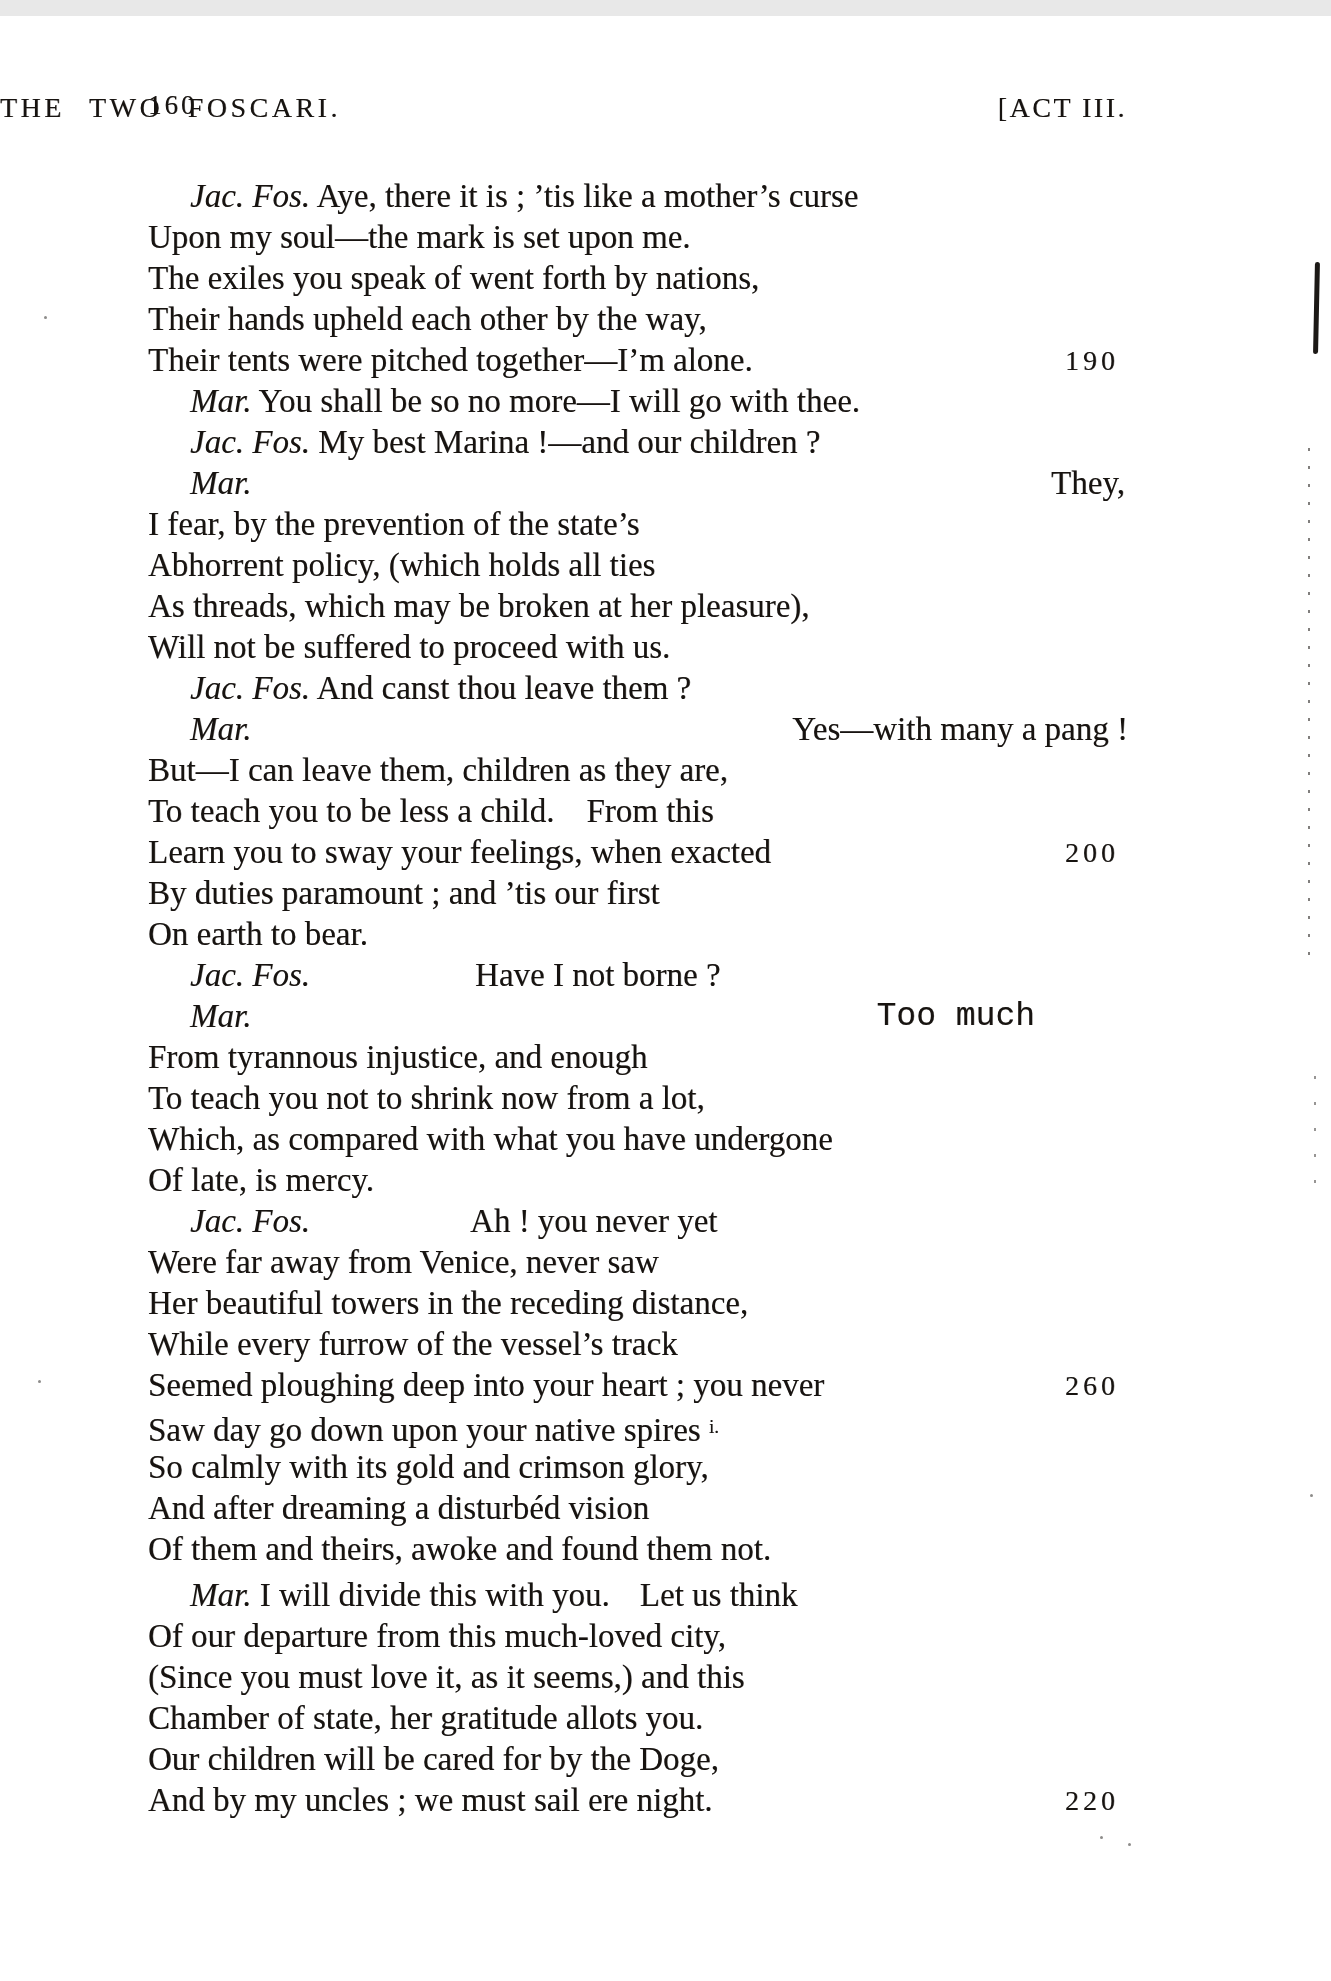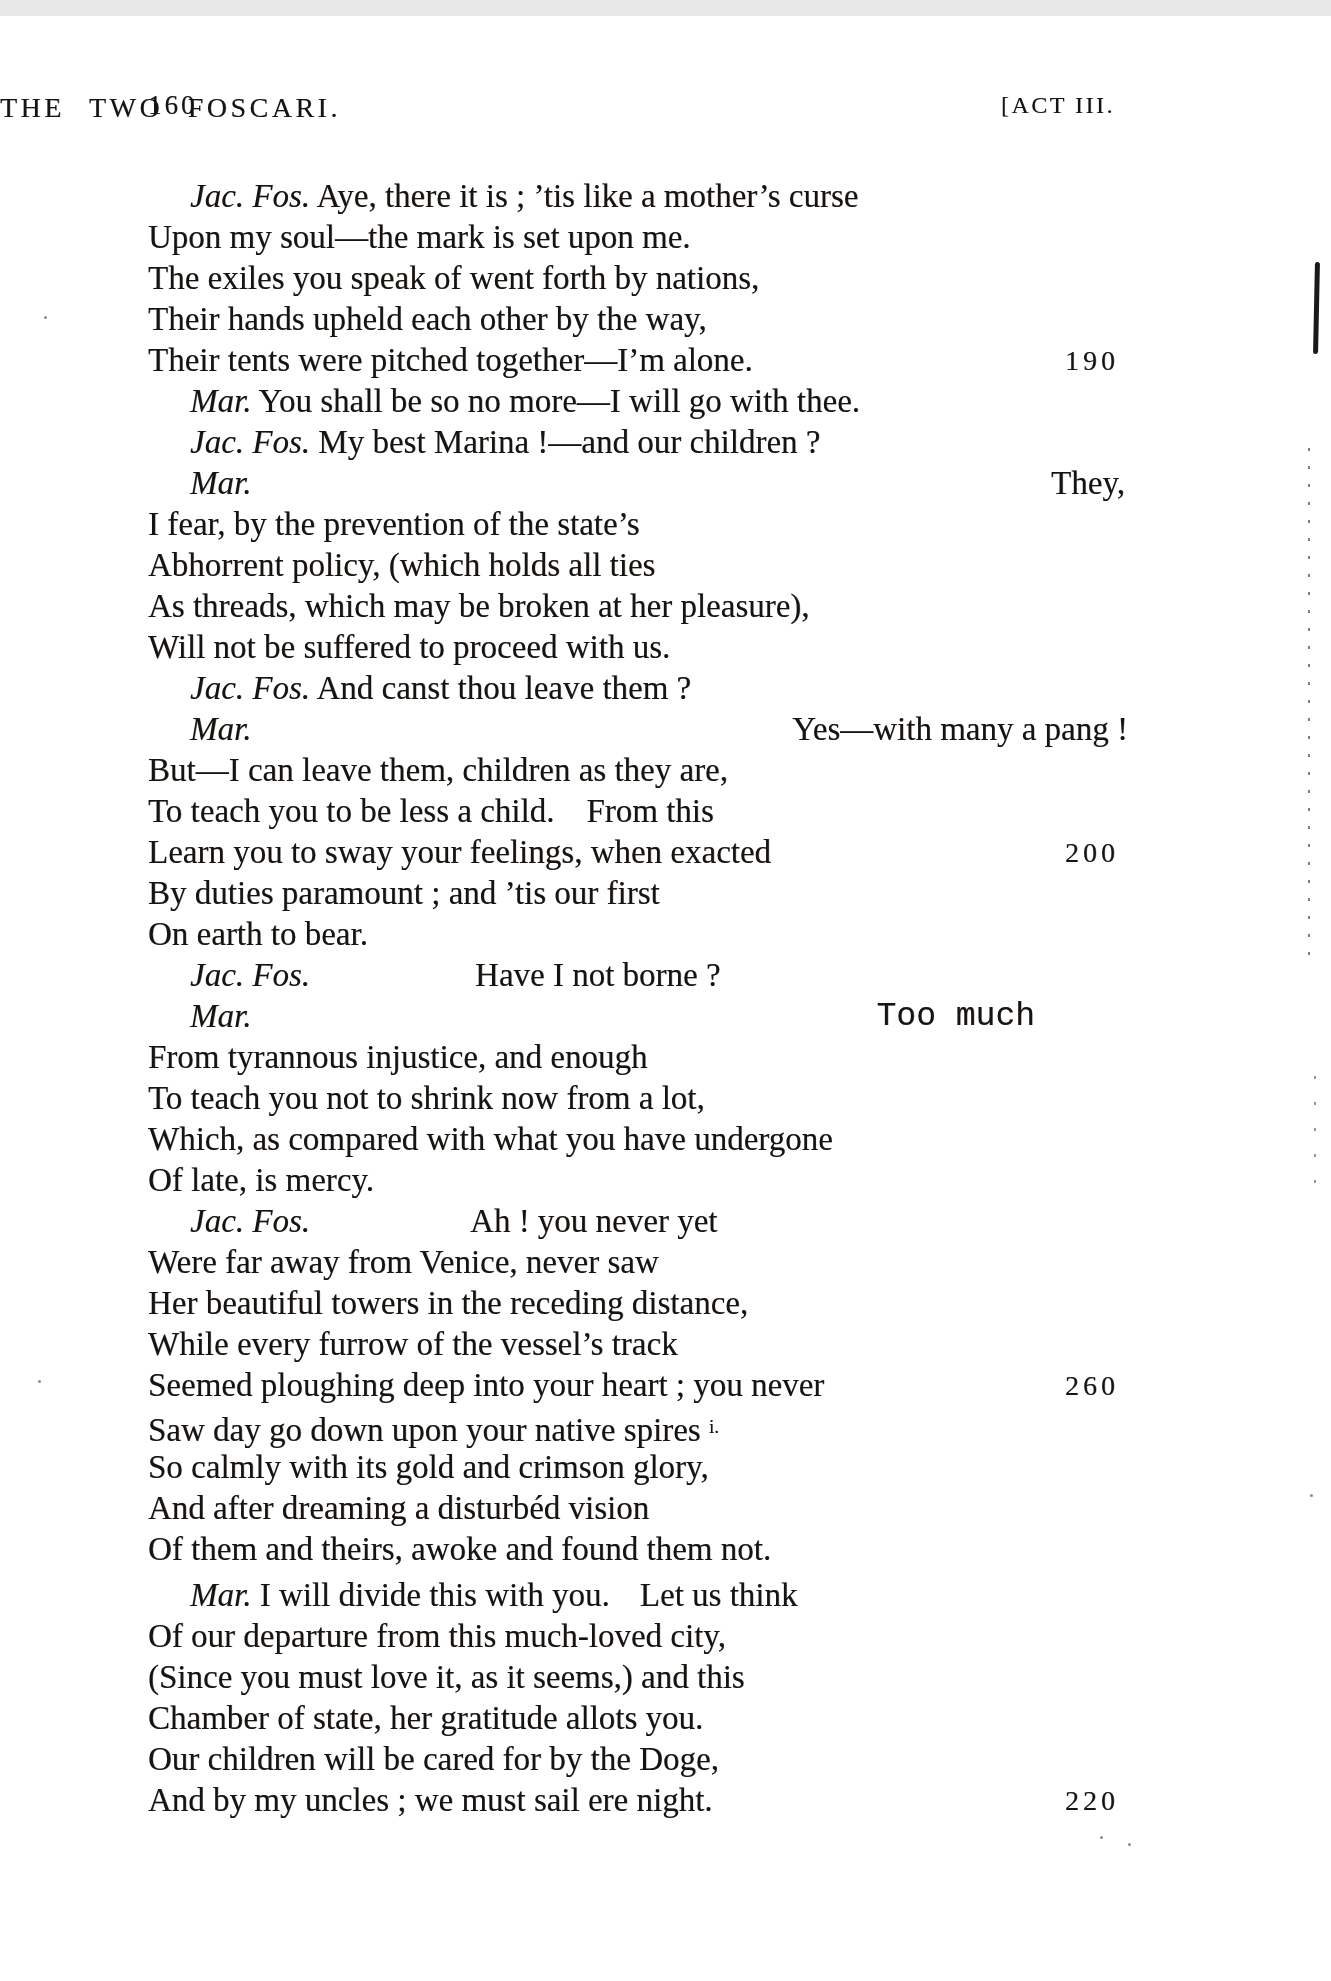--- a/index.html
+++ b/index.html
@@ -11,21 +11,21 @@
     font-family:"Liberation Serif","DejaVu Serif",serif;
     overflow:hidden;
     margin:16px auto;
   }
   .ink{ text-shadow:0.4px 0.4px 0 rgba(23,19,16,.45); }
 
   
   .hdr-num{position:absolute;left:148px;top:74px;font-size:27px;letter-spacing:3px;}
   .hdr-title{position:absolute;left:0;right:0;top:76px;
     font-size:28px;letter-spacing:3.5px;word-spacing:14px;}
-  .hdr-act{position:absolute;right:216px;top:76px;font-size:24px;letter-spacing:2.5px;}
+  .hdr-act{position:absolute;right:204px;top:76px;font-size:28px;letter-spacing:2.5px;}
 
   
   #poem{position:absolute;left:148px;top:160px;width:1000px;}
   .line{position:relative;height:41px;line-height:41px;font-size:33px;white-space:pre;}
   .line.ind{padding-left:42px;}
   .sp{font-style:italic;}
   .it{}
   .supref{font-size:19px;vertical-align:8px;letter-spacing:0;}
   .gap{display:inline-block;height:1px;}
   .num{position:absolute;left:917px;top:0;font-size:28px;letter-spacing:4px;line-height:41px;font-family:Liberation Serif, serif;}

